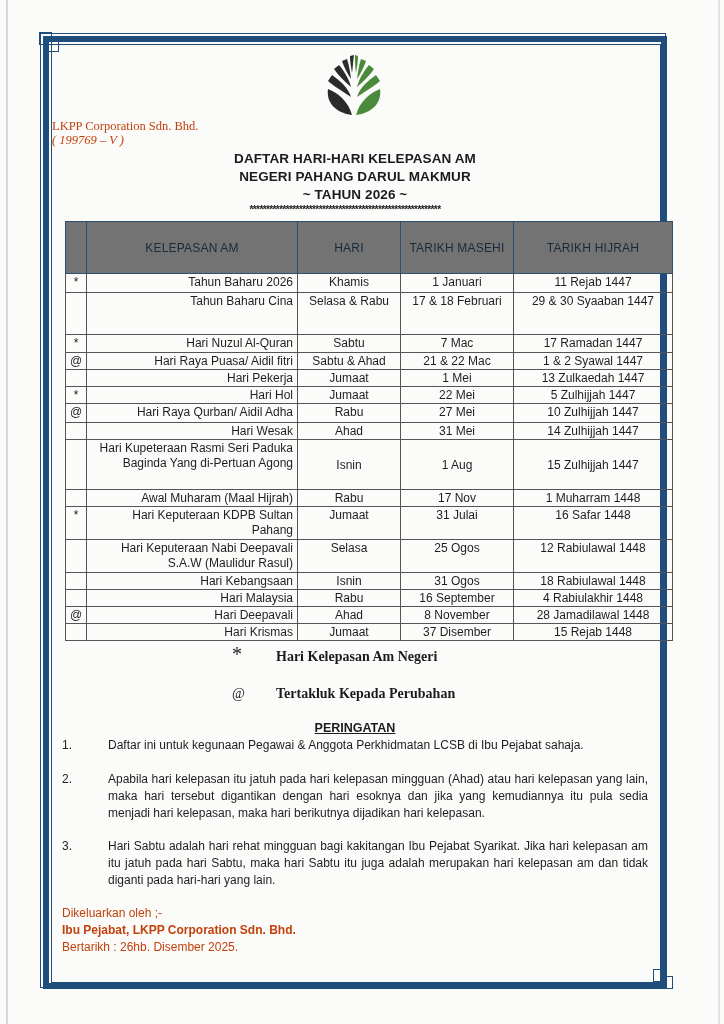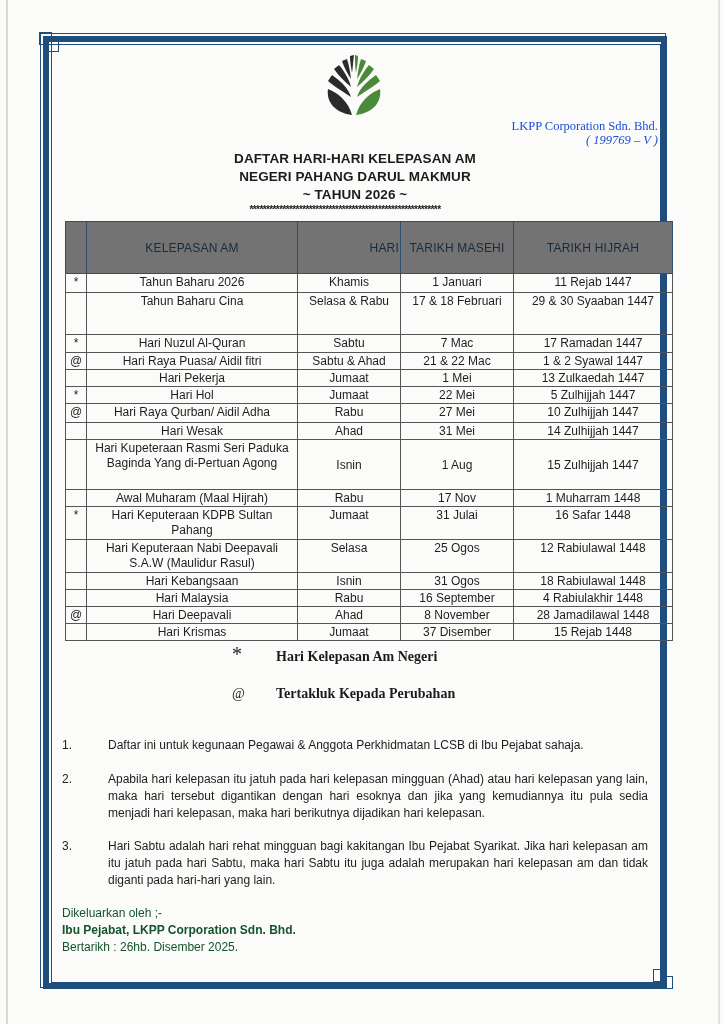--- a/index.html
+++ b/index.html
@@ -6,49 +6,49 @@
   body { width:724px; height:1024px; background:#fbfbfa; position:relative; overflow:hidden; font-family:"DejaVu Sans", sans-serif; color:#1c1c1c; }
   .scan-edge { position:absolute; left:6px; top:0; width:2px; height:1024px; background:#d8d8d8; }
   .scan-edge-r { position:absolute; right:4px; top:0; width:2px; height:1024px; background:#e2e2e2; }
   
   .frame-outer { position:absolute; left:40px; top:33px; width:624px; height:953px; border:1px solid #1f4e7d; }
   .frame-thick { position:absolute; left:44px; top:37px; width:612px; height:945px; border:6px solid #1f4e7d; box-sizing:border-box; width:624px; height:953px; left:43px; top:36px; }
   .frame-inner { position:absolute; left:51px; top:44px; width:608px; height:937px; border:1px solid #1f4e7d; }
   .corner { position:absolute; width:11px; height:11px; border:1px solid #1f4e7d; background:transparent; }
   .page { position:absolute; left:52px; top:45px; width:606px; height:935px; }
   .logo { position:absolute; left:270px; top:8px; width:64px; height:64px; }
-  .company { position:absolute; left:0; width:606px; text-align:right; font-family:"Liberation Serif", serif; font-size:12.5px; color:#1d4ed8; }
+  .company { position:absolute; left:0; width:606px; text-align:left; font-family:"Liberation Serif", serif; font-size:12.5px; color:#c2410c; }
   .company.name { top:74px; }
   .company.reg { top:88px; font-style:italic; }
   .title { position:absolute; left:0; width:606px; text-align:center; font-family:"Liberation Sans", sans-serif; font-weight:bold; font-size:13.5px; color:#1b1b1b; letter-spacing:0.1px; }
   .title.l1 { top:106px; }
   .title.l2 { top:124px; }
   .title.l3 { top:142px; }
   .stars { position:absolute; left:148px; top:159px; width:290px; text-align:center; font-family:"Liberation Sans", sans-serif; font-size:10px; font-weight:bold; letter-spacing:-0.6px; overflow:hidden; white-space:nowrap; color:#222; }
   table.holidays { position:absolute; left:13px; top:176px; width:608px; border-collapse:collapse; font-family:"Liberation Sans", sans-serif; font-size:12px; color:#1e1e1e; }
   table.holidays th { background:#737373; color:#1a2a3a; font-weight:normal; font-size:12px; height:49px; border:1px solid #2d4f70; text-align:center; letter-spacing:0.2px; }
   table.holidays td { border:1px solid #555; padding:1px 4px 0 4px; line-height:15px; vertical-align:top; }
   table.holidays td.mark { width:18px; text-align:center; padding:1px 0 0 0; }
-  table.holidays td.name { width:200px; text-align:center; }
+  table.holidays td.name { width:200px; text-align:right; }
   table.holidays td.c { text-align:center; }
   table.holidays td.vc { vertical-align:middle; }
   .legend { position:absolute; left:0; width:606px; font-family:"Liberation Serif", serif; font-weight:bold; font-size:14px; color:#1b1b1b; }
   .legend .sym { position:absolute; left:180px; font-weight:normal; }
   .legend .txt { position:absolute; left:224px; }
   .legend.l1 { top:604px; }
   .legend.l2 { top:641px; }
   .legend.l1 .sym { font-size:20px; top:-6px; }
   .peringatan { position:absolute; left:0; width:606px; top:676px; text-align:center; font-family:"Liberation Sans", sans-serif; font-weight:bold; font-size:12.5px; text-decoration:underline; color:#1b1b1b; }
   .note { position:absolute; left:10px; width:588px; font-family:"Liberation Sans", sans-serif; font-size:12px; line-height:17px; color:#1e1e1e; }
   .note .num { position:absolute; left:0; top:0; width:30px; }
   .note .body { margin-left:46px; width:540px; text-align:justify; }
   .note.n1 { top:692px; }
   .note.n2 { top:726px; }
   .note.n3 { top:793px; }
-  .footer { position:absolute; left:10px; top:860px; font-family:"Liberation Sans", sans-serif; font-size:12px; line-height:17px; color:#14532d; }
+  .footer { position:absolute; left:10px; top:860px; font-family:"Liberation Sans", sans-serif; font-size:12px; line-height:17px; color:#c2410c; }
   .footer .b { font-weight:bold; }
 </style>
 </head>
 <body>
 
 <div class="scan-edge"></div>
 <div class="scan-edge-r"></div>
 
 <div class="frame-outer"></div>
 <div class="frame-thick"></div>
@@ -81,21 +81,21 @@
   <div class="title l2">NEGERI PAHANG DARUL MAKMUR</div>
   <div class="title l1">DAFTAR HARI-HARI KELEPASAN AM</div>
   <div class="title l3">~ TAHUN 2026 ~</div>
   <div class="stars">**********************************************************</div>
 
   <table class="holidays">
     <thead>
       <tr>
         <th style="width:18px;"></th>
         <th style="width:208px;">KELEPASAN AM</th>
-        <th style="width:100px;text-align:right;">HARI</th>
+        <th style="width:100px;">HARI</th>
         <th style="width:110px;">TARIKH MASEHI</th>
         <th>TARIKH HIJRAH</th>
       </tr>
     </thead>
     <tbody>
       <tr style="height:19px">
         <td class="mark">*</td>
         <td class="name">Tahun Baharu 2026</td>
         <td class="c">Khamis</td>
         <td class="c">1 Januari</td>
@@ -211,20 +211,21 @@
 
   <div class="legend l1">
     <span class="sym">*</span>
     <span class="txt">Hari Kelepasan Am Negeri</span>
   </div>
   <div class="legend l2">
     <span class="sym">@</span>
     <span class="txt">Tertakluk Kepada Perubahan</span>
   </div>
 
+  <div class="peringatan">PERINGATAN</div>
 
   <div class="note n1">
     <span class="num">1.</span>
     <div class="body">Daftar ini untuk kegunaan Pegawai &amp; Anggota Perkhidmatan LCSB di Ibu Pejabat sahaja.</div>
   </div>
   <div class="note n2">
     <span class="num">2.</span>
     <div class="body">Apabila hari kelepasan itu jatuh pada hari kelepasan mingguan (Ahad) atau hari kelepasan yang lain, maka hari tersebut digantikan dengan hari esoknya dan jika yang kemudiannya itu pula sedia menjadi hari kelepasan, maka hari berikutnya dijadikan hari kelepasan.</div>
   </div>
   <div class="note n3">

